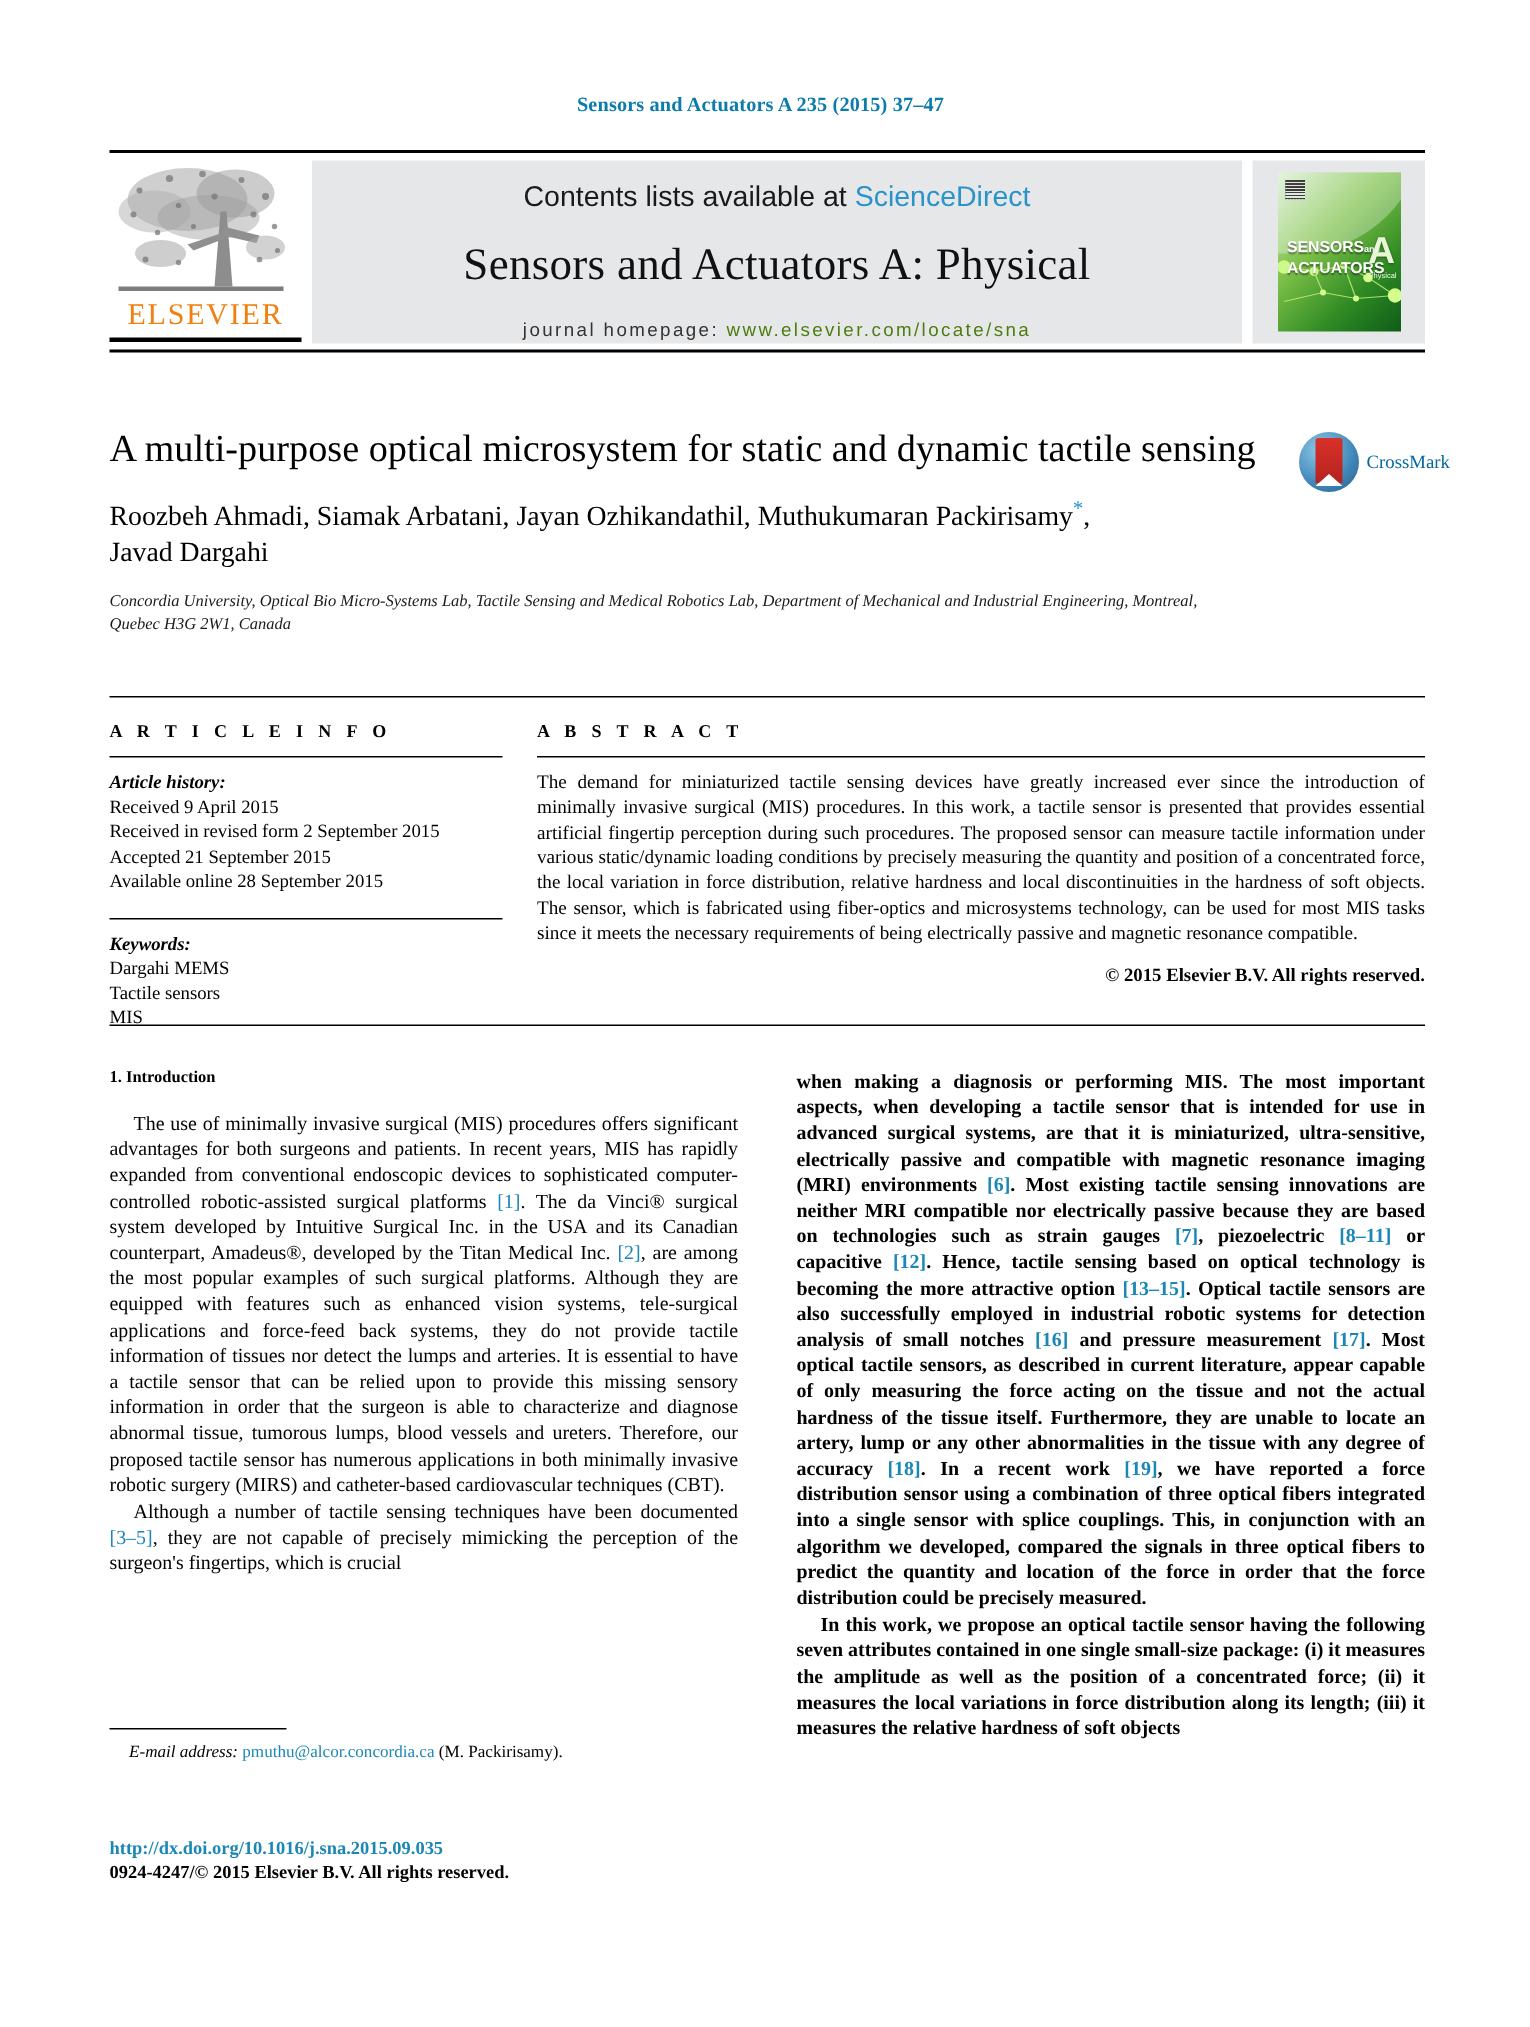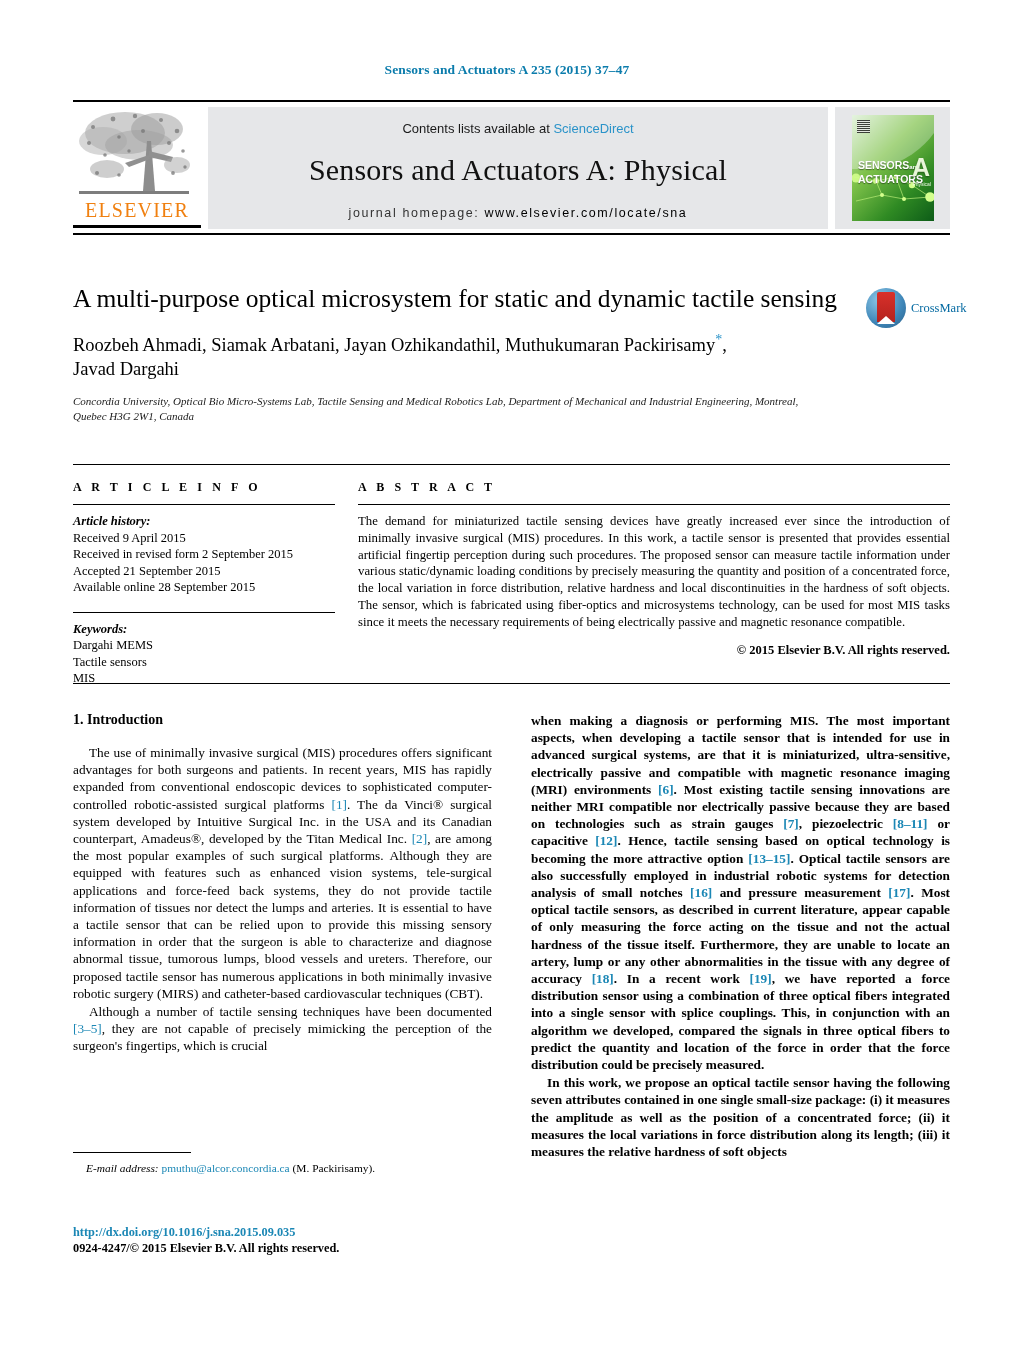--- a/index.html
+++ b/index.html
@@ -79,21 +79,21 @@
   .center-panel {
     position: absolute;
     top: 7px;
     left: 135px;
     width: 620px;
     height: 122px;
     background: #e6e7e9;
   }
   .contents-line {
     text-align: center;
-    font-size: 13px;
+    font-size: 19px;
     color: #1a1a1a;
     padding-top: 14px;
     font-family: "Liberation Sans", sans-serif;
   }
   .contents-line .sd {
     color: #2a93c9;
   }
   .journal-title {
     text-align: center;
     font-family: "Liberation Serif", serif;
@@ -104,21 +104,21 @@
   }
   .homepage-line {
     text-align: center;
     font-family: "Liberation Sans", sans-serif;
     font-size: 12.5px;
     color: #333;
     letter-spacing: 1.6px;
     margin-top: 19px;
   }
   .homepage-line .url {
-    color: #000000;
+    color: #4d7c0f;
   }
 
   .cover-block {
     position: absolute;
     top: 7px;
     left: 762px;
     width: 115px;
     height: 122px;
     background: #e6e7e9;
   }
@@ -348,21 +348,21 @@
   .body-right {
     position: absolute;
     top: 712px;
     left: 531px;
     width: 419px;
     font-weight: bold;
   }
   .h2 {
     font-family: "Liberation Serif", serif;
     font-weight: bold;
-    font-size: 14px;
+    font-size: 11px;
     margin: 0 0 16px 0;
   }
   .para {
     font-family: "Liberation Serif", serif;
     font-size: 13.3px;
     line-height: 17.2px;
     text-align: justify;
     text-indent: 16px;
     margin: 0 0 1px 0;
     color: #000;

